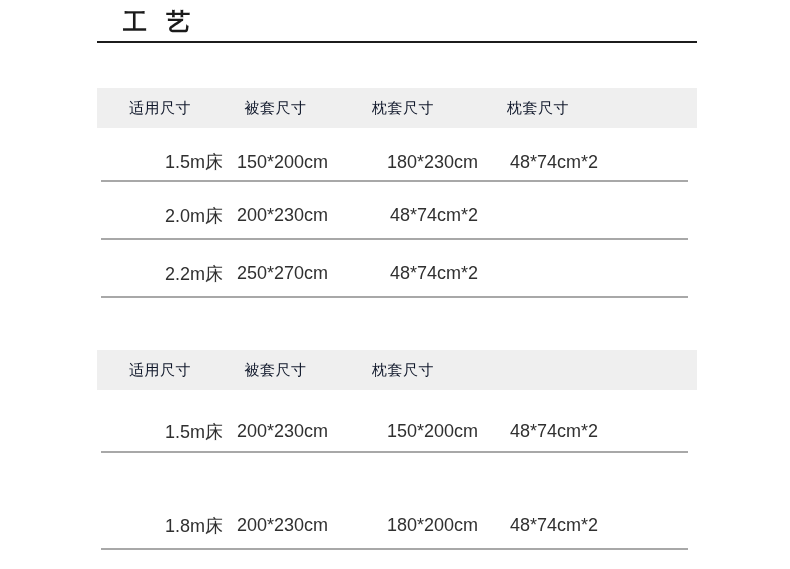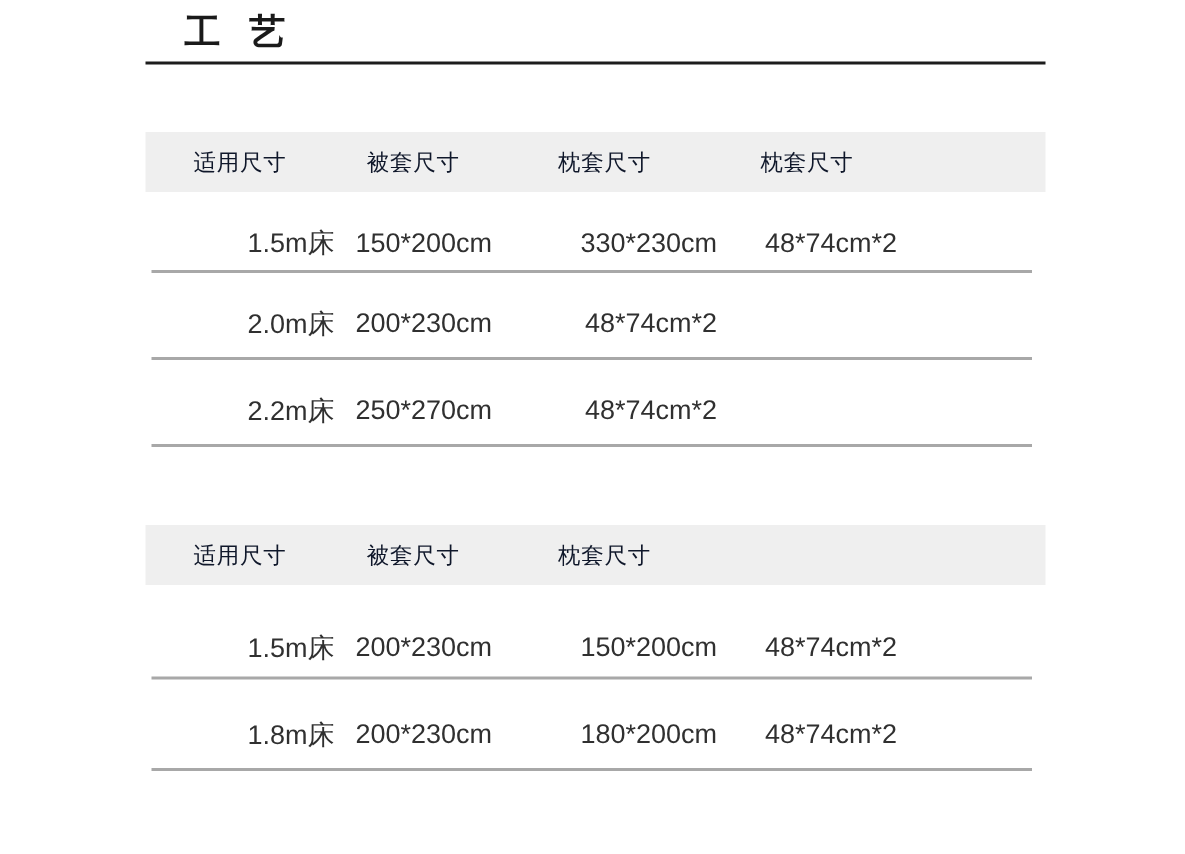--- a/index.html
+++ b/index.html
@@ -67,42 +67,42 @@
   }
   .td {
     text-align: right;
     font-size: 18px;
     color: #303030;
     white-space: nowrap;
   }
   .t1 .r1 { height: 54px; padding-top: 14px; }
   .t1 .r2, .t1 .r3 { height: 58px; padding-top: 9px; }
   .t2 .r1 { height: 63px; padding-top: 20px; }
-  .t2 .r2 { height: 61px; padding-top: 12px; }
+  .t2 .r2 { height: 61px; padding-top: 12px; margin-top: 36px; }
 </style>
 </head>
 <body>
 
 <div class="page">
 
   <div class="header-bar">
     <span class="h-label">工艺</span>
   </div>
 
   <div class="spec-table t1">
     <div class="thead">
       <div class="th">适用尺寸</div>
       <div class="th">被套尺寸</div>
       <div class="th">枕套尺寸</div>
       <div class="th">枕套尺寸</div>
     </div>
     <div class="row r1">
       <div class="td">1.5m床</div>
       <div class="td">150*200cm</div>
-      <div class="td">330*230cm</div>
+      <div class="td">180*230cm</div>
       <div class="td">48*74cm*2</div>
     </div>
     <div class="row r2">
       <div class="td">2.0m床</div>
       <div class="td">200*230cm</div>
       <div class="td">48*74cm*2</div>
     </div>
     <div class="row r3">
       <div class="td">2.2m床</div>
       <div class="td">250*270cm</div>

